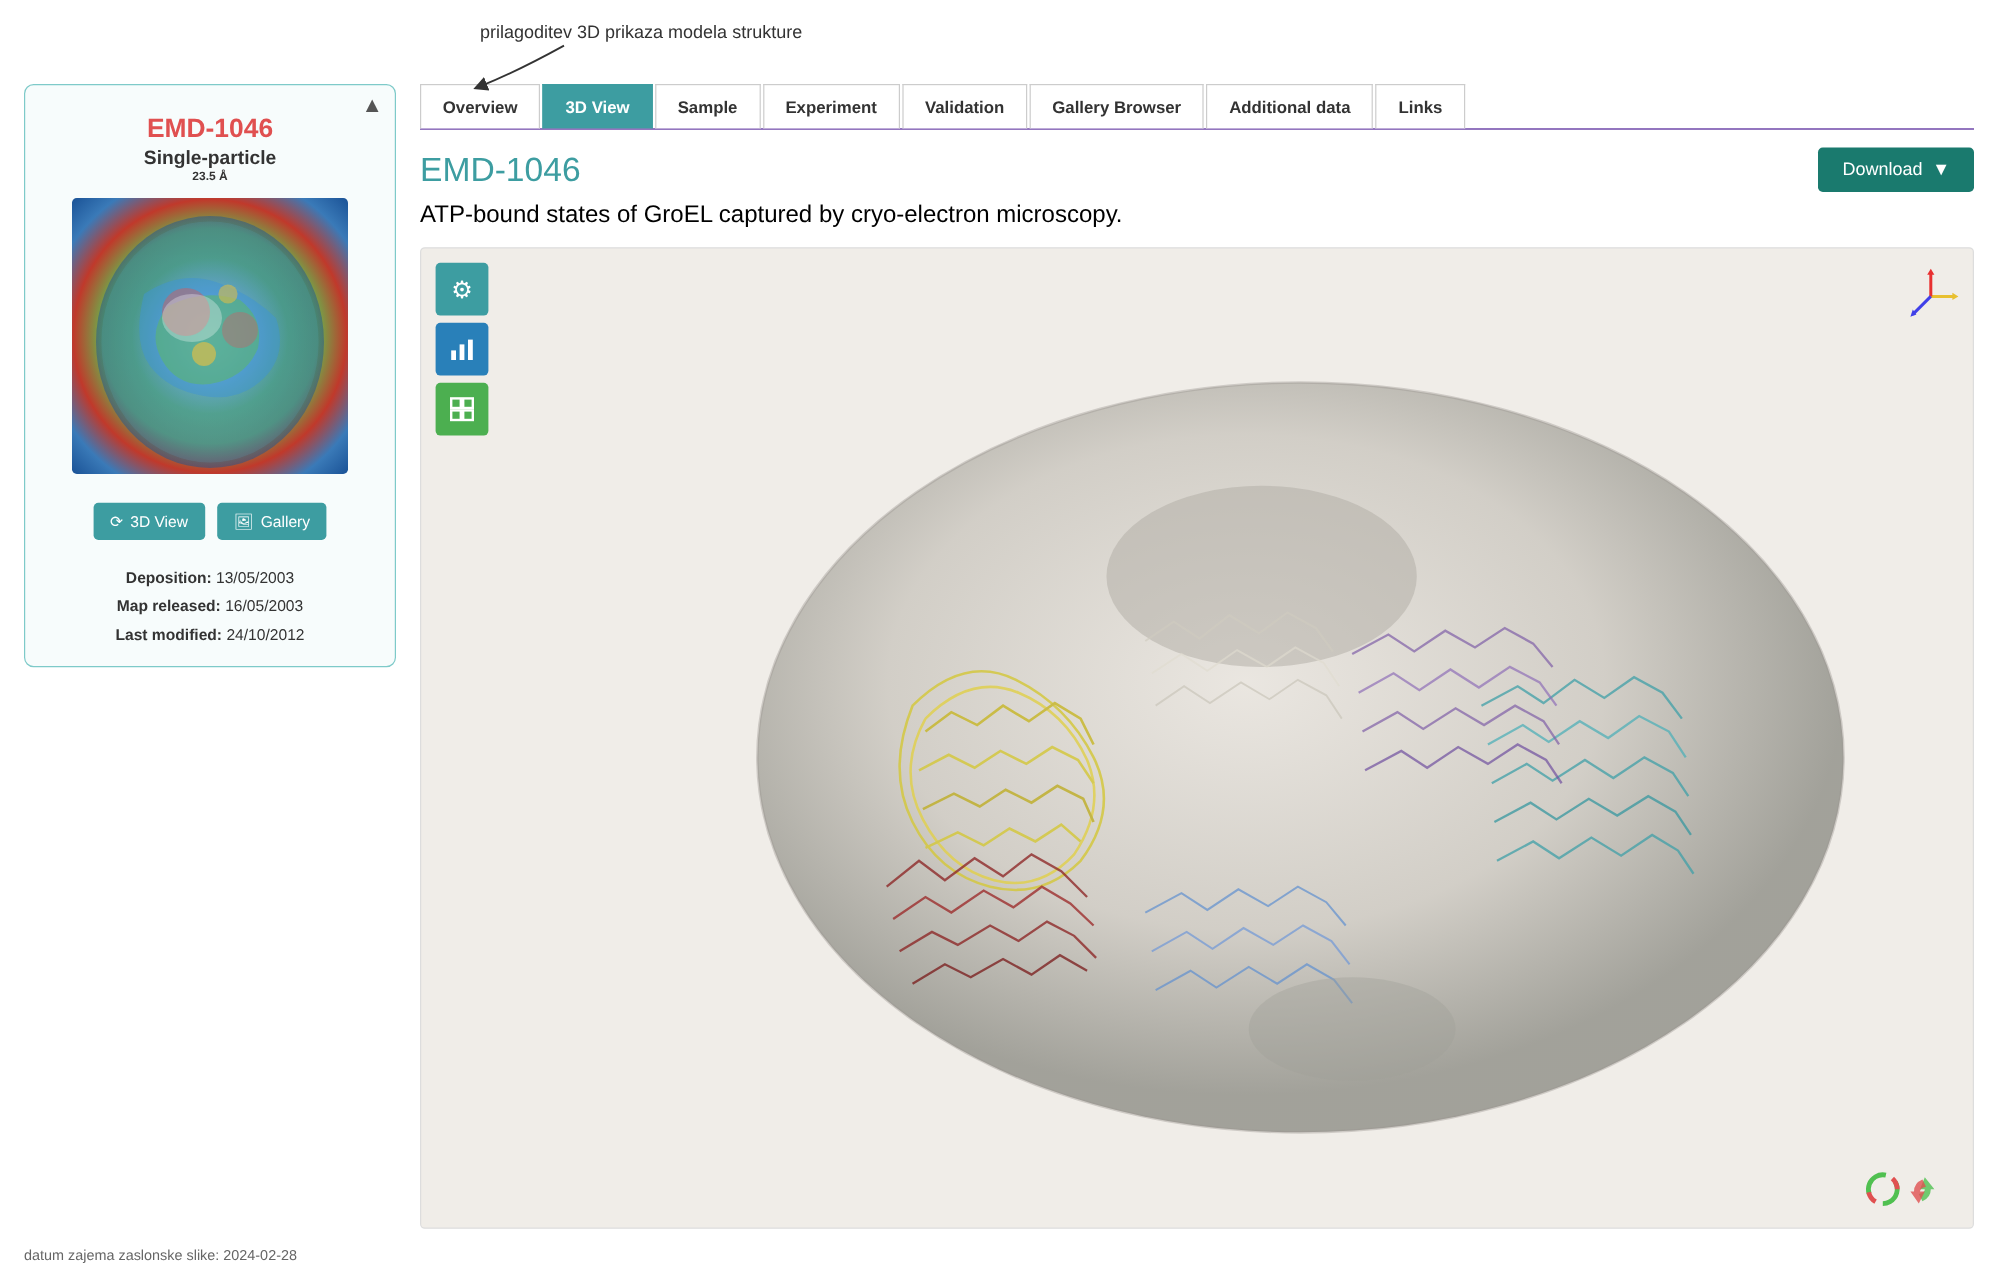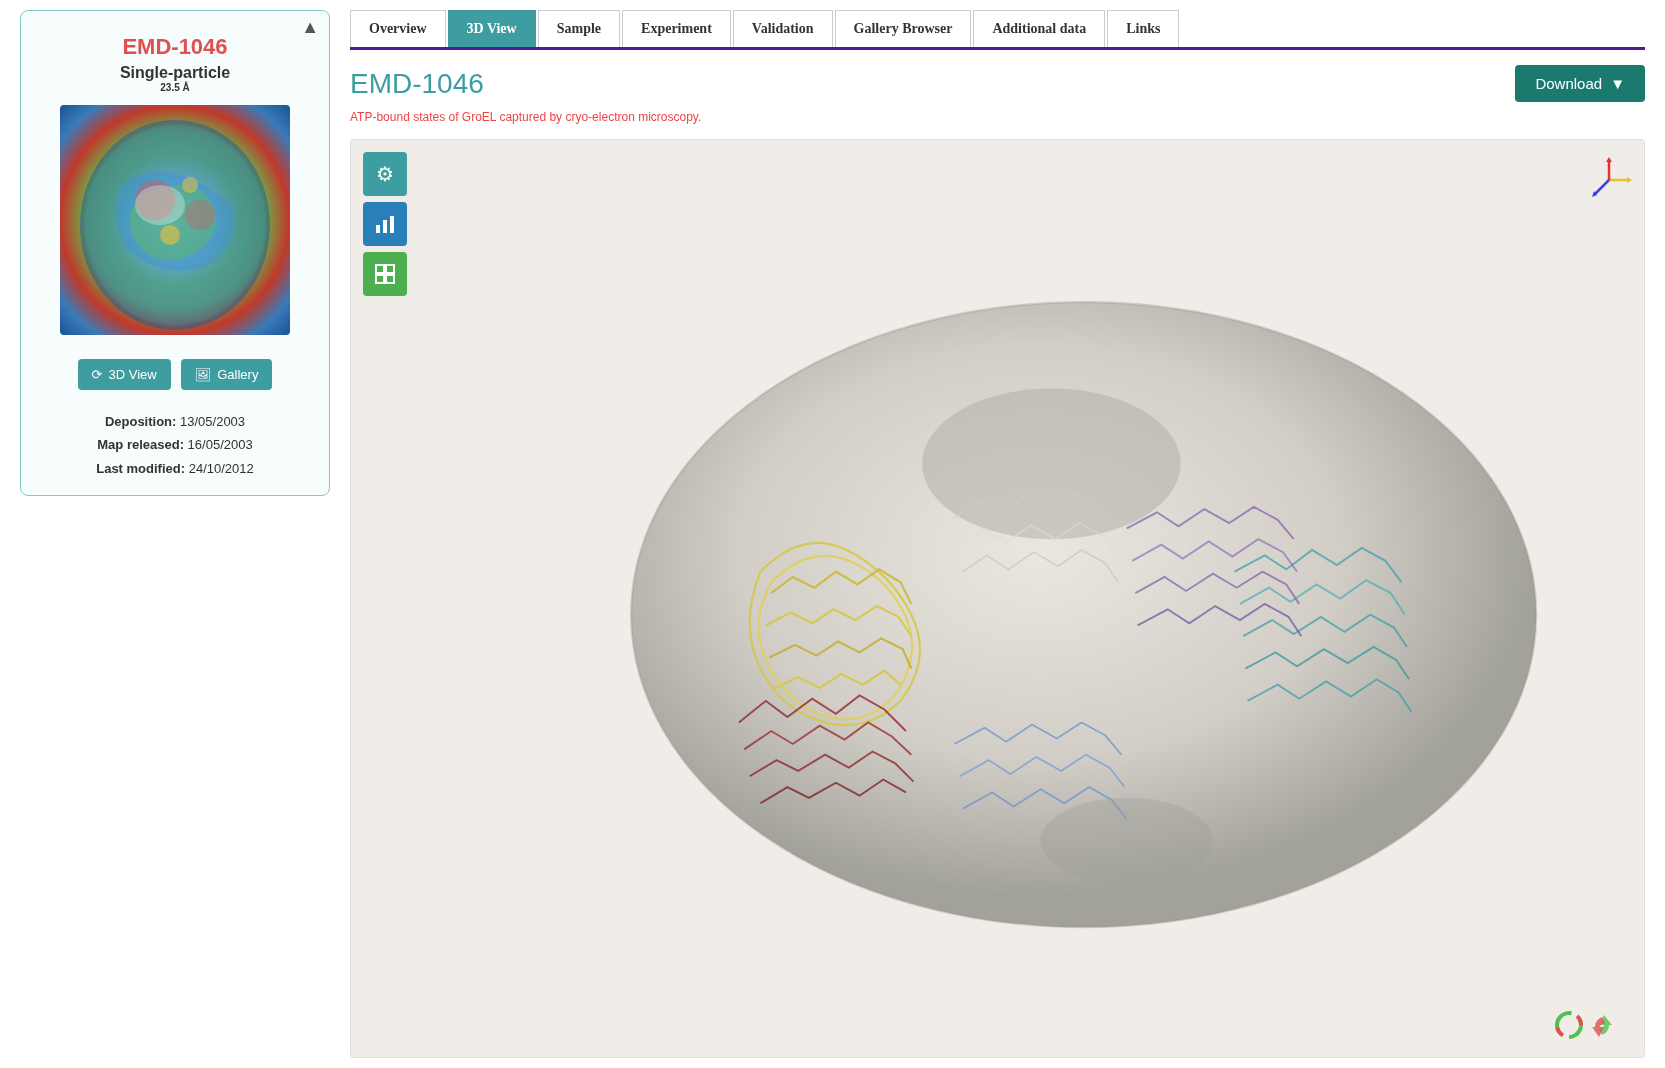--- a/index.html
+++ b/index.html
@@ -124,23 +124,22 @@
     
     .content-area {
       flex: 1;
       display: flex;
       flex-direction: column;
     }
 
     
     .nav-tabs {
       display: flex;
-      border-bottom: 3px solid #4c1d95;
+      border-bottom: 1px solid #4c1d95;
       margin-bottom: 15px;
-      font-family: Liberation Serif, serif;
     }
 
     .nav-tab {
       padding: 10px 18px;
       border: 1px solid #ccc;
       border-bottom: none;
       cursor: pointer;
       background: #fff;
       font-weight: bold;
       font-size: 14px;
@@ -174,22 +173,22 @@
       border: none;
       border-radius: 4px;
       padding: 10px 20px;
       cursor: pointer;
       font-size: 15px;
       display: flex;
       gap: 8px;
     }
 
     .entry-description {
-      color: #ef4444;
-      font-size: 12px;
+      color: #000000;
+      font-size: 20px;
       margin-bottom: 15px;
     }
 
     
     .viewer-container {
       border: 1px solid #ddd;
       border-radius: 4px;
       background: #f0ede8;
       position: relative;
       flex: 1;
@@ -262,20 +261,32 @@
       height: 70px;
       margin-left: 350px;
       margin-bottom: -10px;
     }
   </style>
 </head>
 <body>
 
 <div class="page-wrapper">
 
+  <div class="annotation-svg-wrapper">
+    <svg width="700" height="70" xmlns="http://www.w3.org/2000/svg">
+      <text x="50" y="22" font-size="15" fill="#333" font-family="Arial, sans-serif">prilagoditev 3D prikaza modela strukture</text>
+
+      <path d="M 120 28 Q 80 50 50 62" stroke="#333" stroke-width="1.5" fill="none" marker-end="url(#arrow)"></path>
+      <defs>
+        <marker id="arrow" markerWidth="8" markerHeight="8" refX="4" refY="4" orient="auto">
+          <path d="M 0 0 L 8 4 L 0 8 Z" fill="#333"></path>
+        </marker>
+      </defs>
+    </svg>
+  </div>
 
   <div class="main-layout">
 
     <div class="sidebar-card">
       <span class="sidebar-card-arrow">▲</span>
 
       <div class="entry-id">EMD-1046</div>
       <div class="entry-type">Single-particle</div>
       <div class="entry-resolution">23.5 Å</div>
 
@@ -456,14 +467,17 @@
 
             <path d="M 50 8 L 58 18 L 55 18 Q 55 25 48 28 L 45 22 Q 50 21 50 18 L 46 18 Z" fill="#50c050" opacity="0.8"></path>
             <path d="M 45 30 L 38 20 L 41 20 Q 41 13 48 10 L 51 16 Q 46 17 46 20 L 50 20 Z" fill="#e05050" opacity="0.8"></path>
           </svg>
         </div>
       </div>
 
     </div>
   </div>
 
+  <div class="page-footer">
+    <span>datum zajema zaslonske slike: 2024-02-28</span>
+  </div>
 
 </div>
 
 </body></html>

